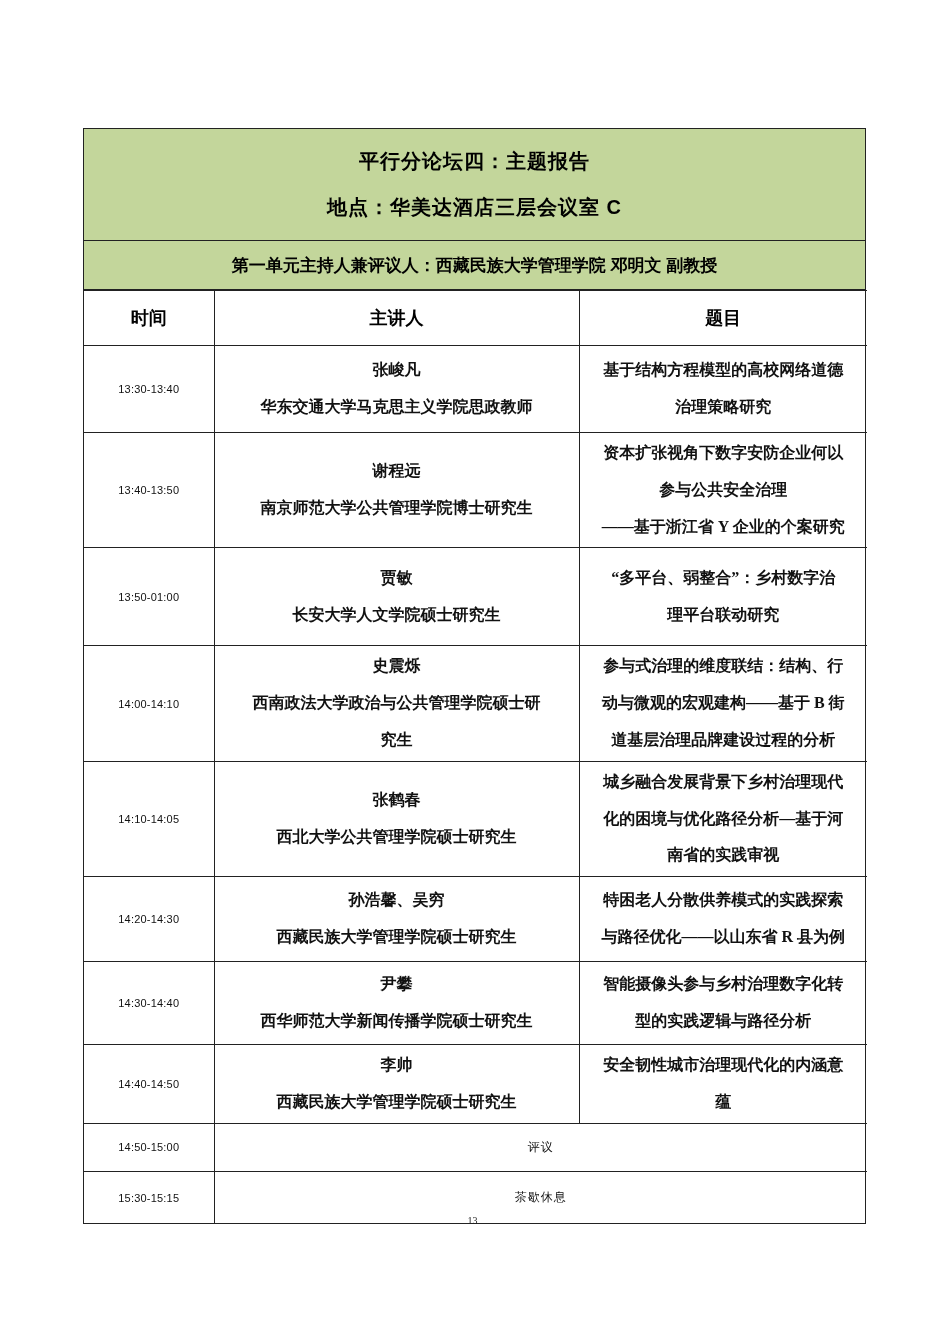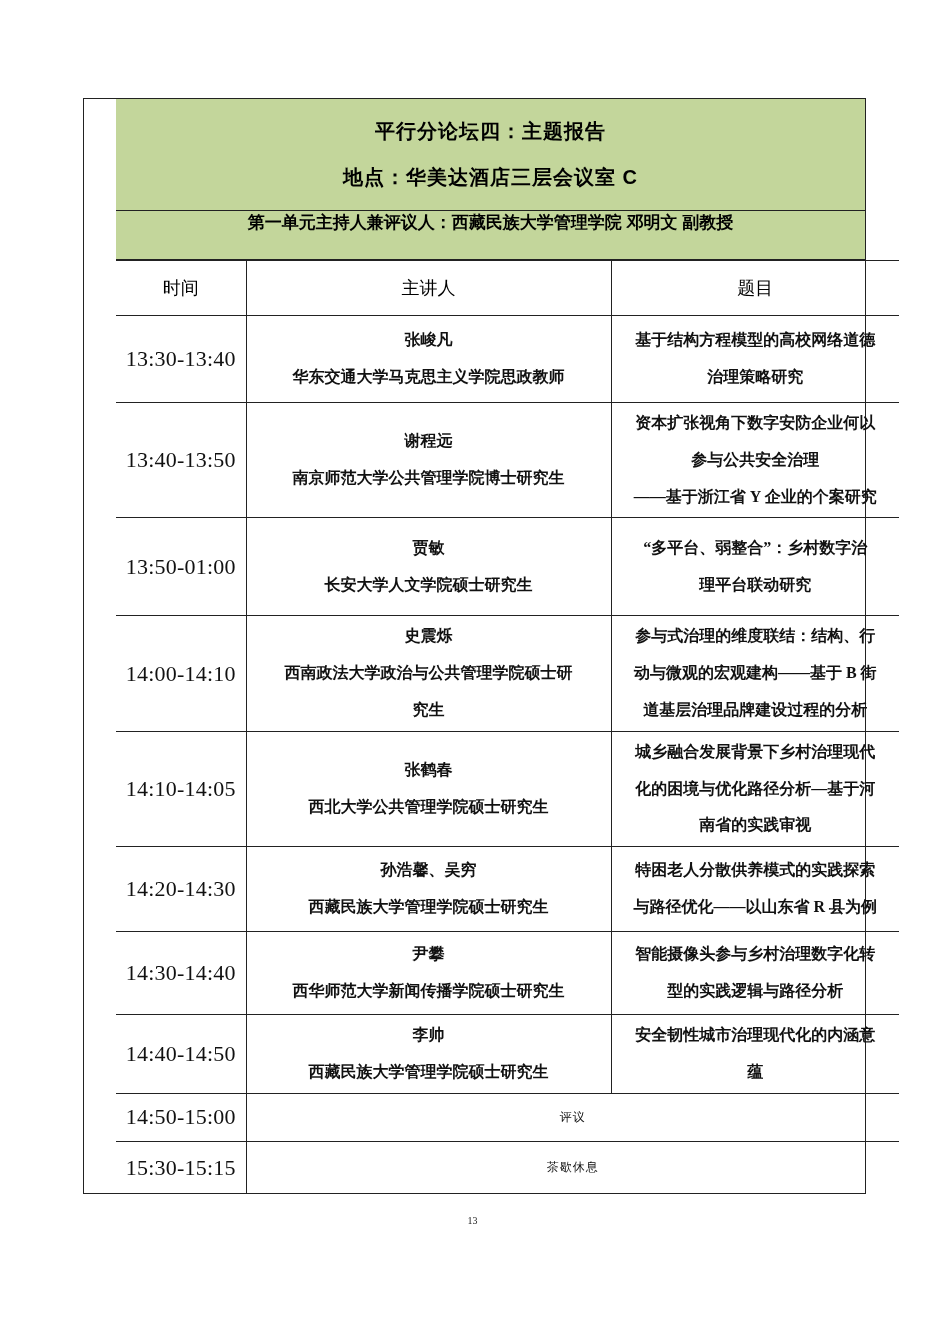--- a/index.html
+++ b/index.html
@@ -5,24 +5,23 @@
   * { margin: 0; padding: 0; box-sizing: border-box; }
   html, body { background: #ffffff; }
   body {
     width: 945px; height: 1336px;
     position: relative;
     font-family: "Liberation Serif", "DejaVu Serif", serif;
     color: #111111;
   }
   .doc {
     position: absolute;
-    left: 83px; top: 98px;
+    left: 83px; top: 128px;
     width: 783px;
     border: 1.5px solid #222222;
-    padding-left: 32px;
   }
   .green-block {
     background: #c3d69b;
     border-bottom: 1.5px solid #222222;
   }
   .forum-head {
     height: 112px;
     display: flex;
     flex-direction: column;
     justify-content: space-evenly;
@@ -31,20 +30,21 @@
   .forum-head .line {
     font-family: "Liberation Sans", "DejaVu Sans", sans-serif;
     font-weight: bold;
     font-size: 20px;
     letter-spacing: 1px;
     color: #000000;
   }
   .unit-row {
     height: 49px;
     display: flex;
+    align-items: center;
     justify-content: center;
     font-family: "Liberation Sans", "DejaVu Sans", sans-serif;
     font-weight: bold;
     font-size: 17px;
     color: #000000;
   }
   table.schedule {
     width: 100%;
     border-collapse: collapse;
     table-layout: fixed;
@@ -57,27 +57,27 @@
     overflow: hidden;
   }
   table.schedule tr > *:first-child { border-left: none; }
   table.schedule tr > *:last-child { border-right: none; }
   table.schedule tr:last-child > * { border-bottom: none; }
   col.c-time { width: 130px; }
   col.c-speaker { width: 365px; }
   col.c-title { width: 288px; }
   th.head-cell {
     font-family: "Liberation Sans", "DejaVu Sans", sans-serif;
-    font-weight: normal;
+    font-weight: bold;
     font-size: 18px;
     color: #000000;
   }
   td.time-cell {
-    font-family: Liberation Serif, serif;
-    font-size: 22px;
+    font-family: Liberation Sans, sans-serif;
+    font-size: 11px;
     letter-spacing: 0.2px;
     white-space: nowrap;
   }
   td.multi {
     font-size: 16px;
     line-height: 2.3;
     white-space: pre-line;
     font-weight: bold;
   }
   td.span-cell {

